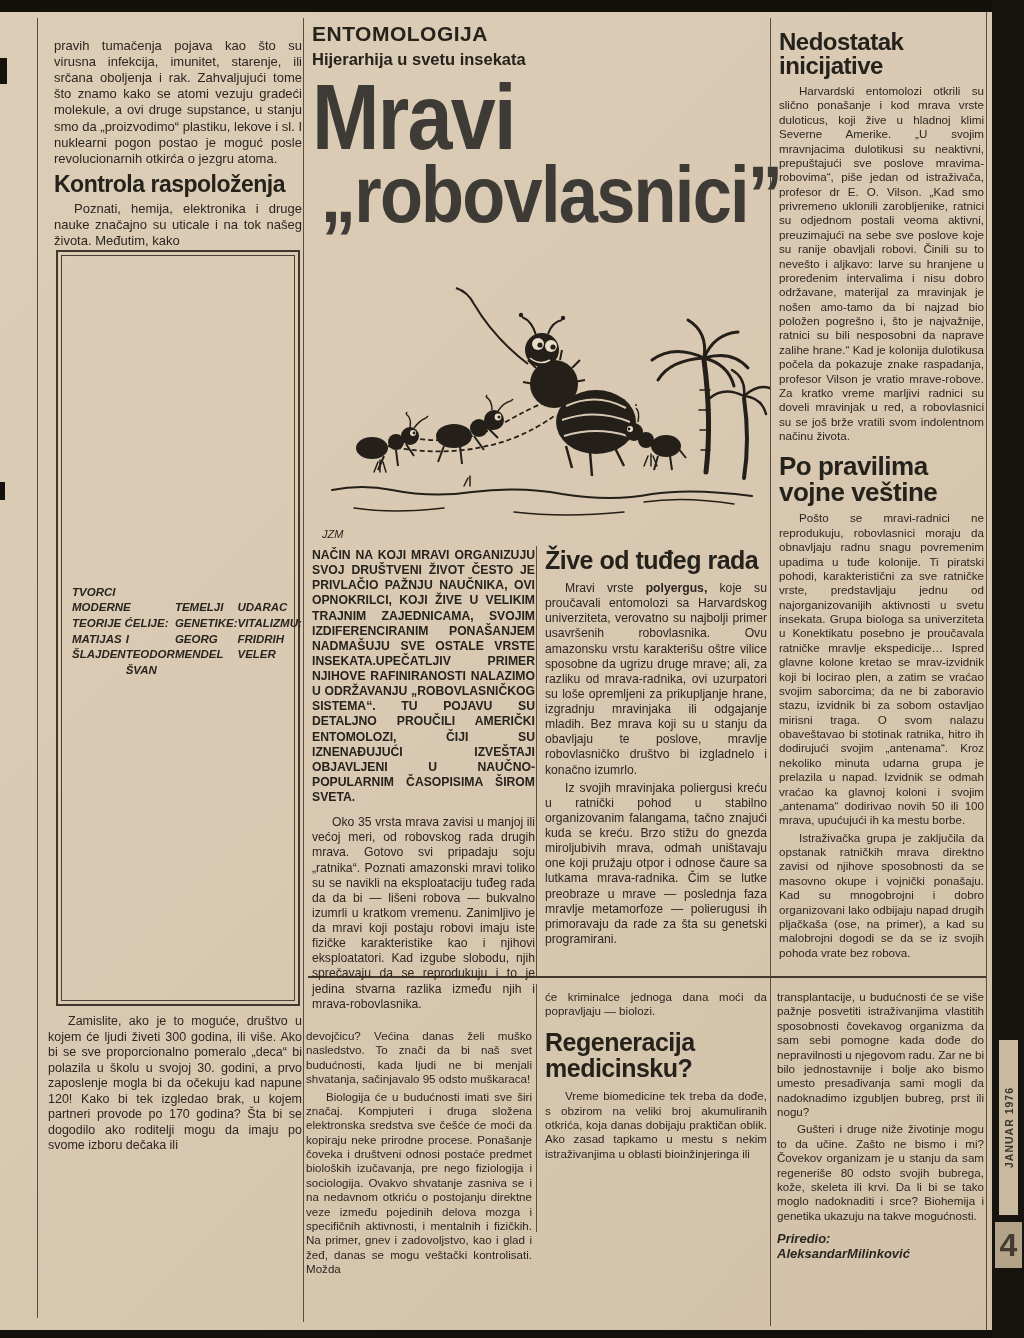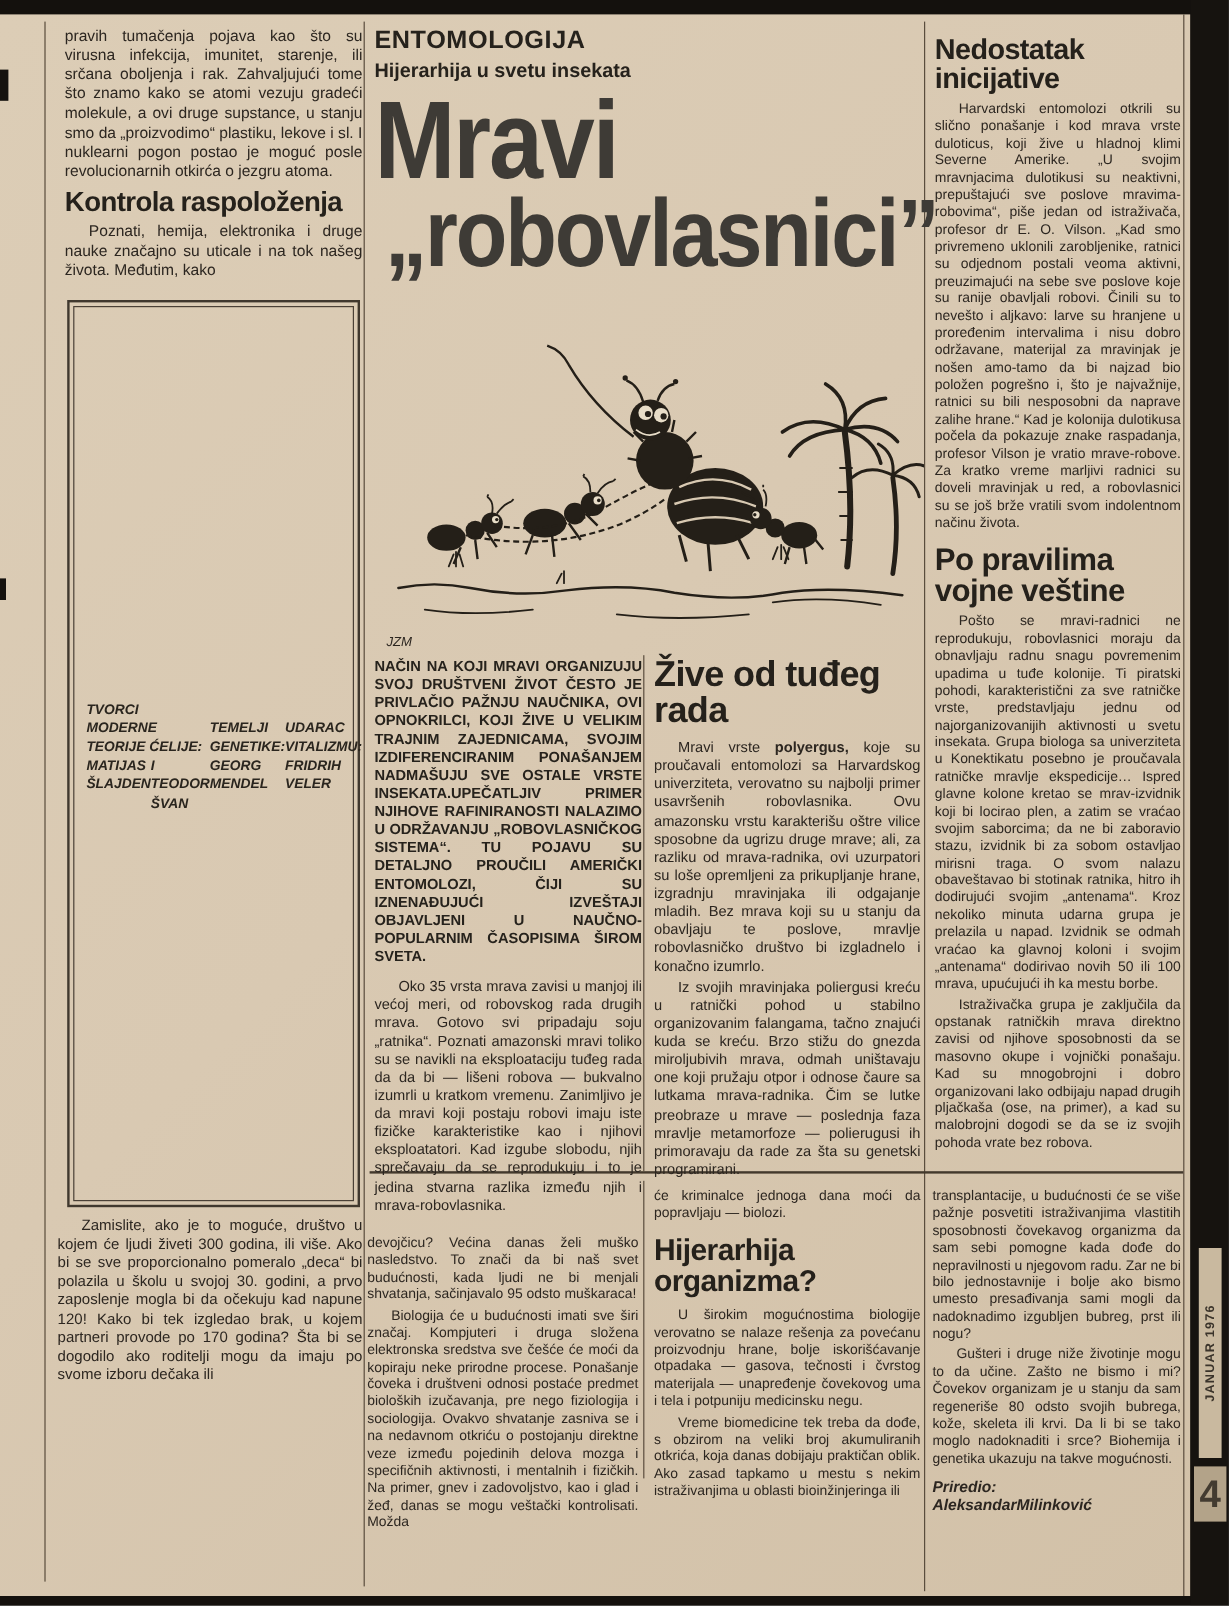--- a/index.html
+++ b/index.html
@@ -10,21 +10,21 @@
   .artifact{position:absolute;background:#15120e;}
   
   .vrule{position:absolute;width:1px;background:#5a4d3d;}
   .hrule{position:absolute;height:2px;background:#43392c;}
   
   .p{margin:0 0 3px 0;text-align:justify;line-height:1.24;}
   .ind{text-indent:20px;}
   .col{position:absolute;}
   .h-section{font-weight:bold;letter-spacing:-0.5px;color:#25211b;margin:6px 0 5px 0;line-height:1.0;}
   
-  .left-top{left:54px;top:10px;width:248px;font-size:13px;}
+  .left-top{left:54px;top:26px;width:248px;font-size:13px;}
   .left-top .h-section{font-size:23px;}
   .left-bottom{left:48px;top:1002px;width:254px;font-size:12.5px;}
   
   .pbox{position:absolute;left:56px;top:238px;width:240px;height:752px;border:2px solid #40382e;}
   .pbox-inner{position:absolute;inset:3px;border:1px solid #4a4036;padding:8px 10px;box-sizing:border-box;
               display:flex;align-items:center;}
   .portrait{background:#cdbda2;box-shadow:0 0 0 1px #8d7f68 inset;}
   .pcap{width:100%;font-size:11.5px;font-weight:bold;font-style:italic;color:#2a251e;line-height:1.35;margin-top:7px;}
   .pcap .row{display:flex;justify-content:space-between;}
   
@@ -35,21 +35,21 @@
             transform:scaleX(0.88);transform-origin:left top;white-space:nowrap;}
   .hl1{font-size:92px;margin-top:6px;}
   .hl2{font-size:80px;margin-top:-2px;padding-left:10px;}
   
   .illo{left:314px;top:228px;width:456px;height:306px;}
   .illo svg{display:block;}
   
   .fcol1{left:312px;top:536px;width:223px;font-size:12.2px;}
   .fcol2{left:545px;top:534px;width:222px;font-size:12.2px;}
   .lede{font-weight:bold;text-transform:uppercase;line-height:1.24;margin-bottom:10px;color:#26221c;}
-  .fcol2 .h-section{font-size:30px;margin:2px 0 8px 0;}
+  .fcol2 .h-section{font-size:25px;margin:2px 0 8px 0;}
   
   .rcol{left:779px;top:16px;width:205px;font-size:11.6px;}
   .rcol .h-section{font-size:24px;margin:2px 0 6px 0;}
   .rcol .h2{font-size:26px;margin-top:10px;}
   
   .bcol{font-size:11.6px;}
   .bc1{left:306px;top:1017px;width:226px;}
   .bc2{left:545px;top:978px;width:222px;}
   .bc3{left:777px;top:978px;width:207px;}
   .bc2 .h-section{font-size:25px;margin:10px 0 8px 0;line-height:1.05;}
@@ -264,22 +264,21 @@
       <p class="p ind">Pošto se mravi-radnici ne reprodukuju, robovlasnici moraju da obnavljaju radnu snagu povremenim upadima u tuđe kolonije. Ti piratski pohodi, karakteristični za sve ratničke vrste, predstavljaju jednu od najorganizovanijih aktivnosti u svetu insekata. Grupa biologa sa univerziteta u Konektikatu posebno je proučavala ratničke mravlje ekspedicije… Ispred glavne kolone kretao se mrav-izvidnik koji bi locirao plen, a zatim se vraćao svojim saborcima; da ne bi zaboravio stazu, izvidnik bi za sobom ostavljao mirisni traga. O svom nalazu obaveštavao bi stotinak ratnika, hitro ih dodirujući svojim „antenama“. Kroz nekoliko minuta udarna grupa je prelazila u napad. Izvidnik se odmah vraćao ka glavnoj koloni i svojim „antenama“ dodirivao novih 50 ili 100 mrava, upućujući ih ka mestu borbe.</p>
       <p class="p ind">Istraživačka grupa je zaključila da opstanak ratničkih mrava direktno zavisi od njihove sposobnosti da se masovno okupe i vojnički ponašaju. Kad su mnogobrojni i dobro organizovani lako odbijaju napad drugih pljačkaša (ose, na primer), a kad su malobrojni dogodi se da se iz svojih pohoda vrate bez robova.</p>
     </div>
 
     <div class="col bcol bc1">
       <p class="p">devojčicu? Većina danas želi muško nasledstvo. To znači da bi naš svet budućnosti, kada ljudi ne bi menjali shvatanja, sačinjavalo 95 odsto muškaraca!</p>
       <p class="p ind">Biologija će u budućnosti imati sve širi značaj. Kompjuteri i druga složena elektronska sredstva sve češće će moći da kopiraju neke prirodne procese. Ponašanje čoveka i društveni odnosi postaće predmet bioloških izučavanja, pre nego fiziologija i sociologija. Ovakvo shvatanje zasniva se i na nedavnom otkriću o postojanju direktne veze između pojedinih delova mozga i specifičnih aktivnosti, i mentalnih i fizičkih. Na primer, gnev i zadovoljstvo, kao i glad i žeđ, danas se mogu veštački kontrolisati. Možda</p>
     </div>
     <div class="col bcol bc2">
       <p class="p">će kriminalce jednoga dana moći da popravljaju — biolozi.</p>
-      <div class="h-section">Hijerarhija organizma?</div>
-      <p class="p ind">U širokim mogućnostima biologije verovatno se nalaze rešenja za povećanu proizvodnju hrane, bolje iskorišćavanje otpadaka — gasova, tečnosti i čvrstog materijala — unapređenje čovekovog uma i tela i potpuniju medicinsku negu.</p>
+      <div class="h-section">Regeneracija medicinsku?</div>
       <p class="p ind">Vreme biomedicine tek treba da dođe, s obzirom na veliki broj akumuliranih otkrića, koja danas dobijaju praktičan oblik. Ako zasad tapkamo u mestu s nekim istraživanjima u oblasti bioinžinjeringa ili</p>
     </div>
     <div class="col bcol bc3">
       <p class="p">transplantacije, u budućnosti će se više pažnje posvetiti istraživanjima vlastitih sposobnosti čovekavog organizma da sam sebi pomogne kada dođe do nepravilnosti u njegovom radu. Zar ne bi bilo jednostavnije i bolje ako bismo umesto presađivanja sami mogli da nadoknadimo izgubljen bubreg, prst ili nogu?</p>
       <p class="p ind">Gušteri i druge niže životinje mogu to da učine. Zašto ne bismo i mi? Čovekov organizam je u stanju da sam regeneriše 80 odsto svojih bubrega, kože, skeleta ili krvi. Da li bi se tako moglo nadoknaditi i srce? Biohemija i genetika ukazuju na takve mogućnosti.</p>
       <div class="byline">
         <div>Priredio:</div>
         <div class="nm">
             <span>Aleksandar</span>
             <span>Milinković</span>

